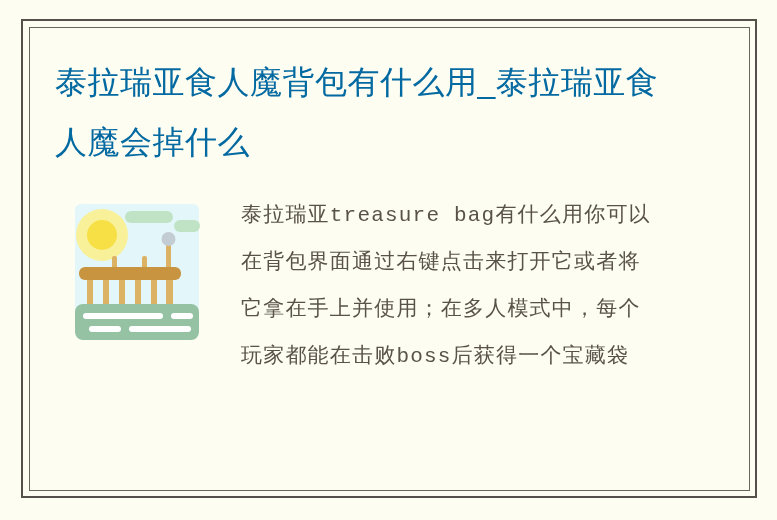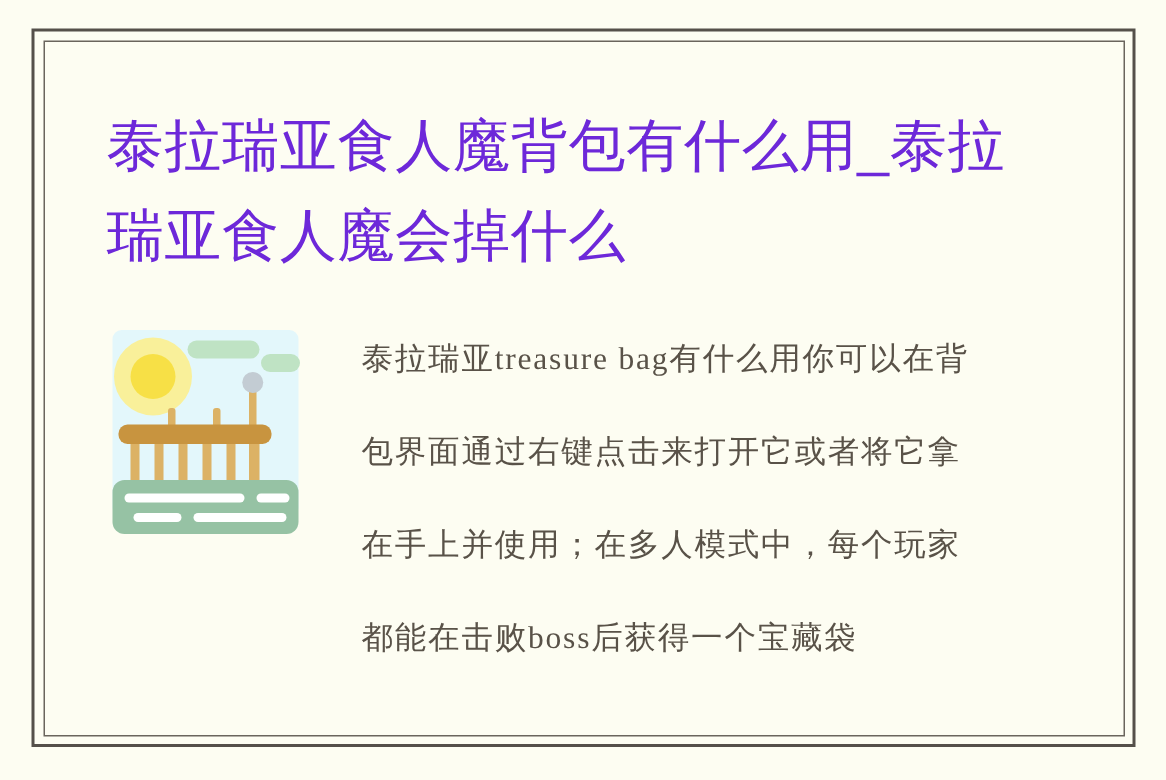--- a/index.html
+++ b/index.html
@@ -44,26 +44,26 @@
   
   .content {
     position: absolute;
     left: 55px;
     top: 52px;
     width: 665px;
     height: 420px;
   }
 
   .title {
-    font-size: 38px;
+    font-size: 32px;
     line-height: 60px;
-    color: #6d28d9;
+    color: #0369a1;
     letter-spacing: 0.5px;
     font-weight: 400;
-    margin: 16px;
+    margin: 0;
     width: 610px;
     white-space: pre-wrap;
   }
 
   .article {
     display: flex;
     align-items: flex-start;
     margin-top: 20px;
   }
 
@@ -79,23 +79,23 @@
   .thumb svg {
     display: block;
     width: 152px;
     height: 152px;
   }
 
   
   .body-text {
     margin-left: 28px;
     width: 420px;
-    font-family: Liberation Serif, serif;
+    font-family: Liberation Mono, monospace;
     font-size: 21px;
-    line-height: 62px;
+    line-height: 47px;
     color: #595248;
     letter-spacing: 1.2px;
     white-space: pre-wrap;
     word-break: break-all;
   }
 </style>
 </head>
 <body>
 
 <div class="page">

